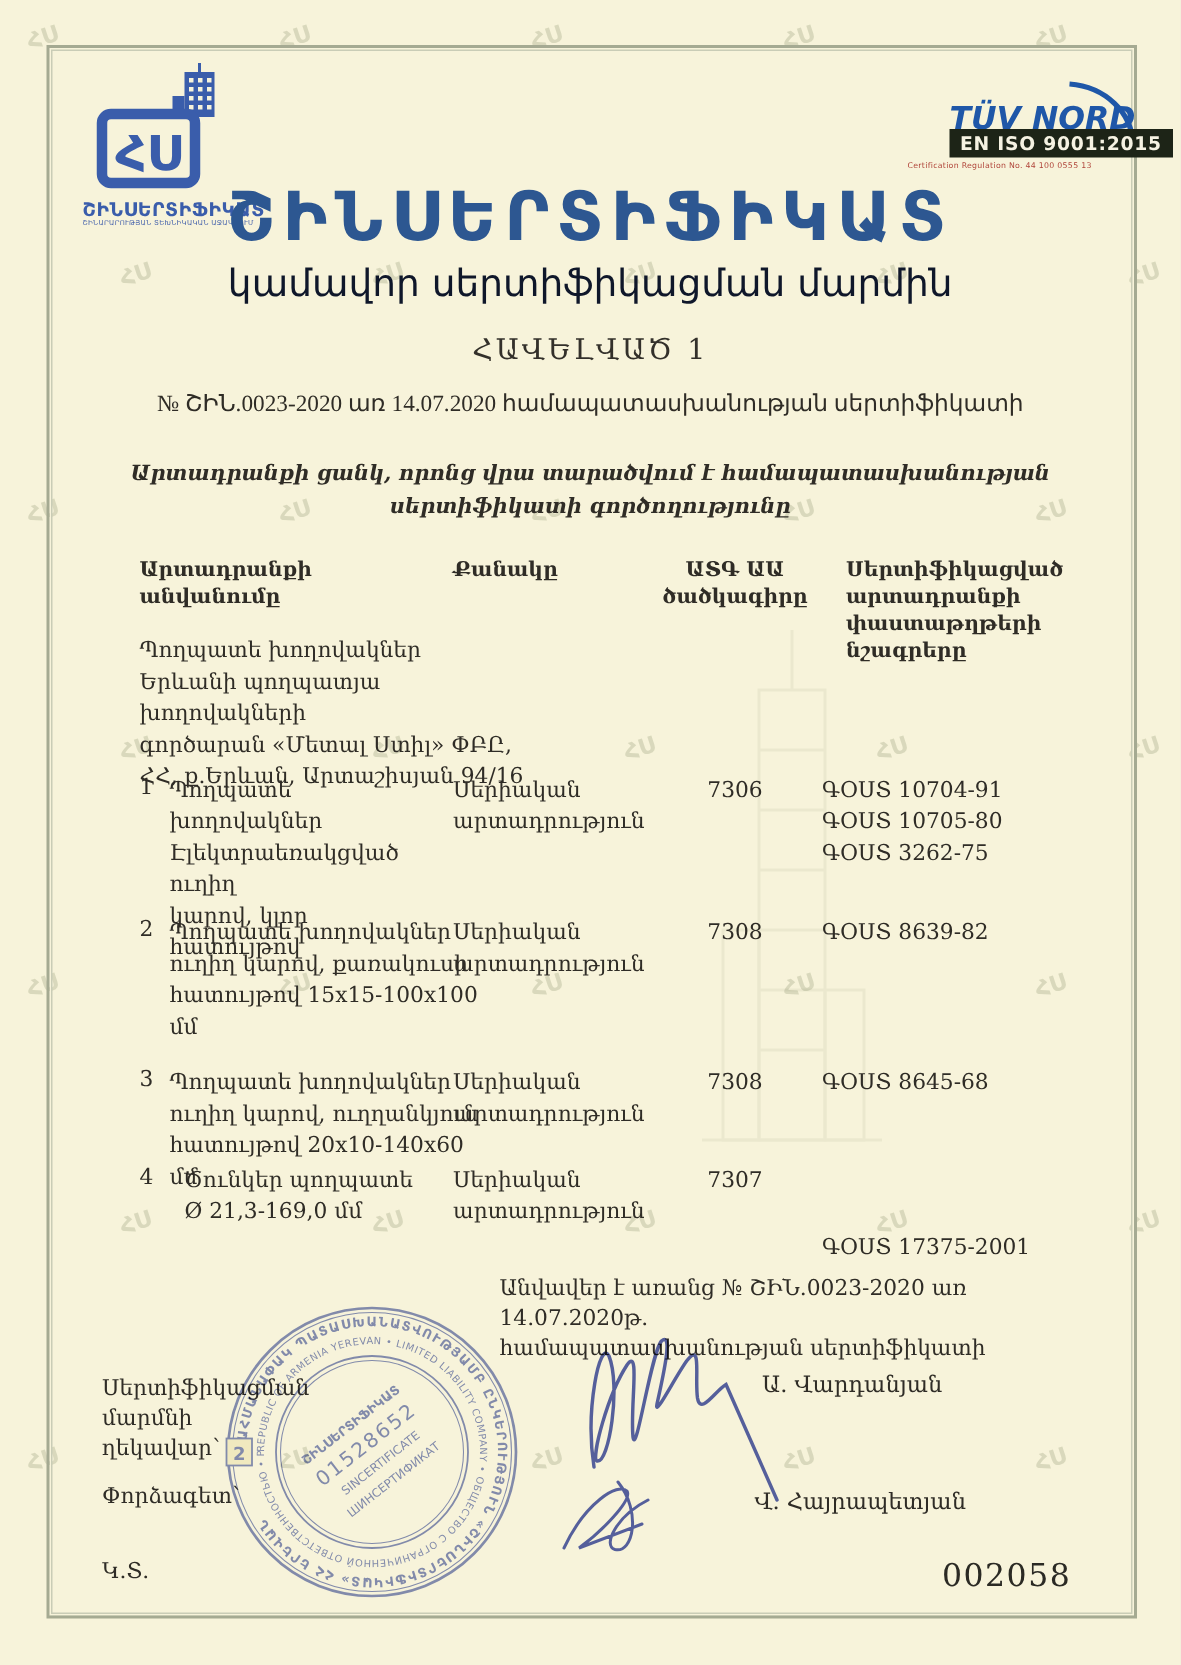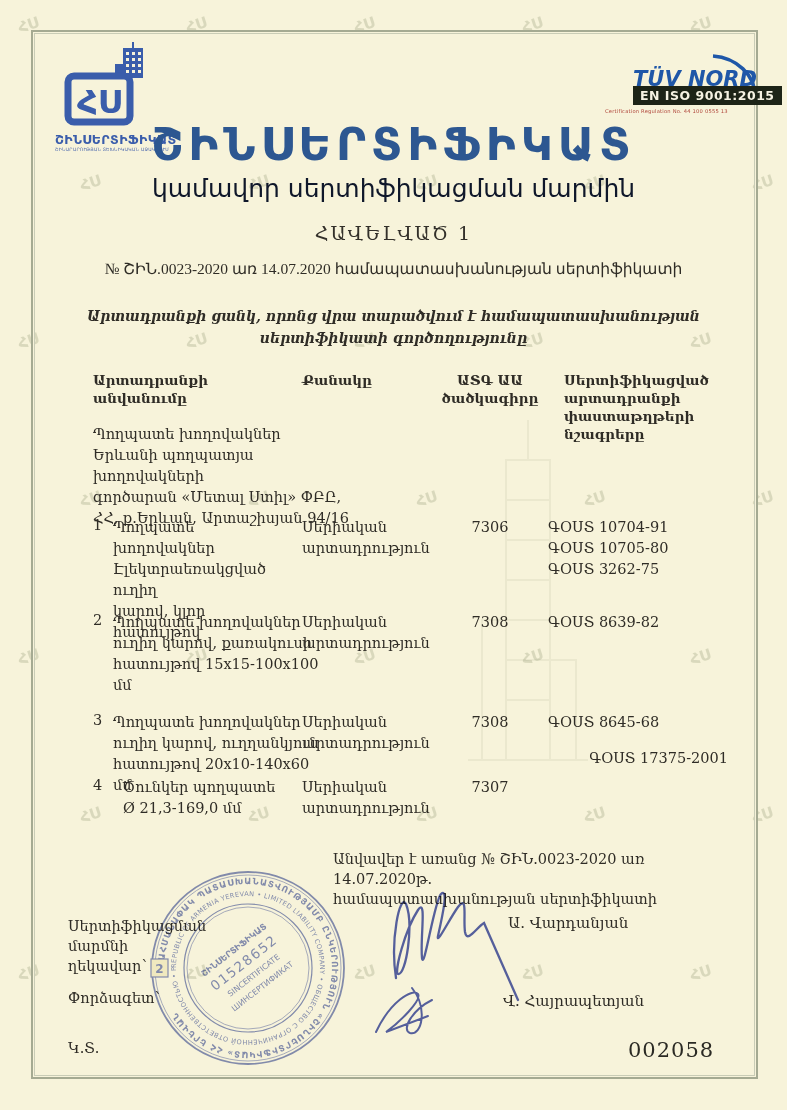--- a/index.html
+++ b/index.html
@@ -234,21 +234,21 @@
     <div class="abs rownum serif" style="left:93px;top:777px;">4</div>
     <div class="abs cell serif" style="left:113px;top:777px;width:210px;margin-left:10px;">
       <span>Ծունկեր պողպատե</span>
       <span>Ø 21,3-169,0 մմ</span>
     </div>
     <div class="abs cell serif" style="left:302px;top:777px;width:120px;">
       <span>Սերիական</span>
       <span>արտադրություն</span>
     </div>
     <div class="abs cell serif center" style="left:450px;top:777px;width:80px;">7307</div>
-    <div class="abs cell serif" style="left:548px;top:748px;width:180px;text-align:right;">
+    <div class="abs cell serif" style="left:548px;top:822px;width:180px;">
       <span>ԳՕՍՏ 17375-2001</span>
     </div>
   </div>
 
   <div class="abs note serif" style="left:333px;top:849px;width:400px;">
     <span style="display:block">Անվավեր է առանց № ՇԻՆ.0023-2020 առ 14.07.2020թ.</span>
     <span style="display:block">համապատասխանության սերտիֆիկատի</span>
   </div>
 
   <div class="abs lbl serif" style="left:68px;top:916px;width:190px;">

